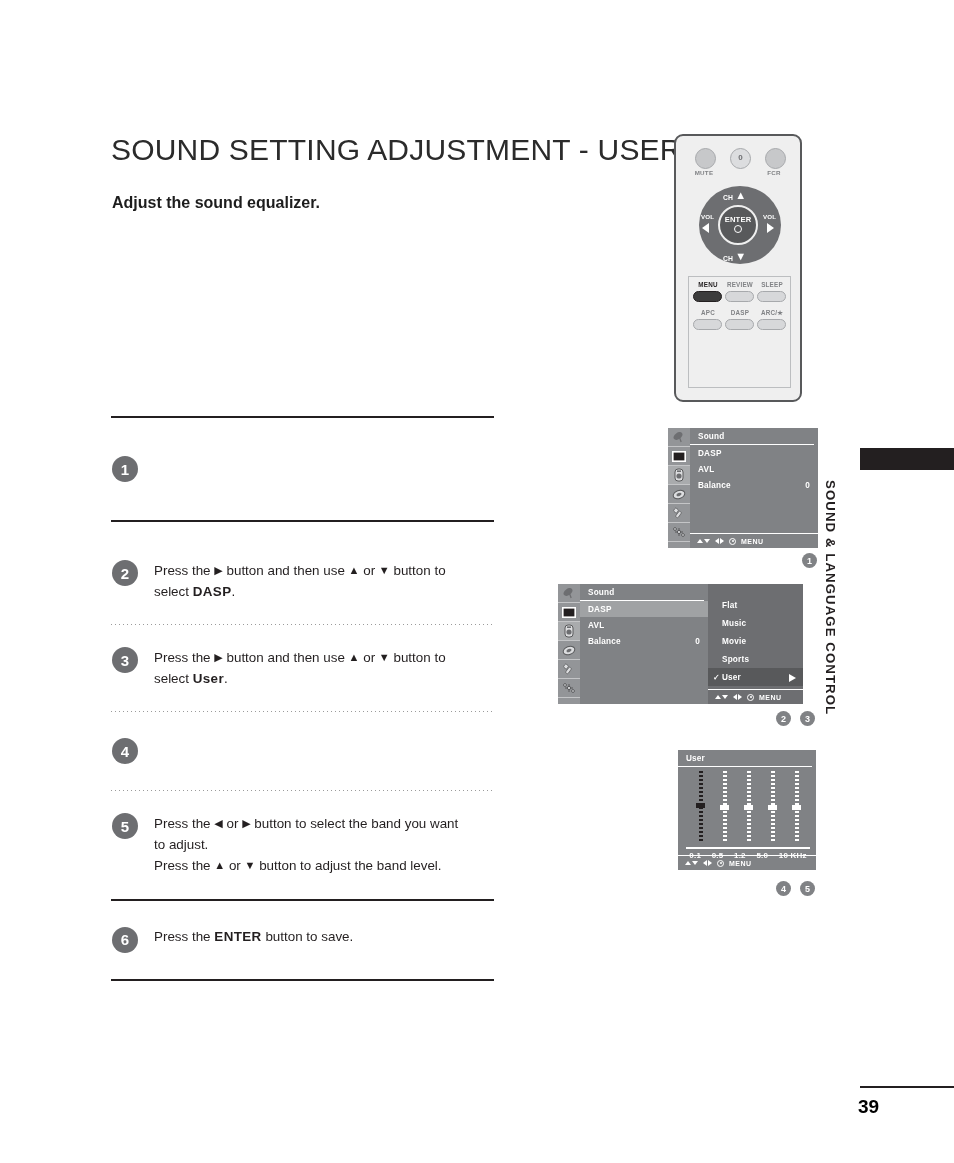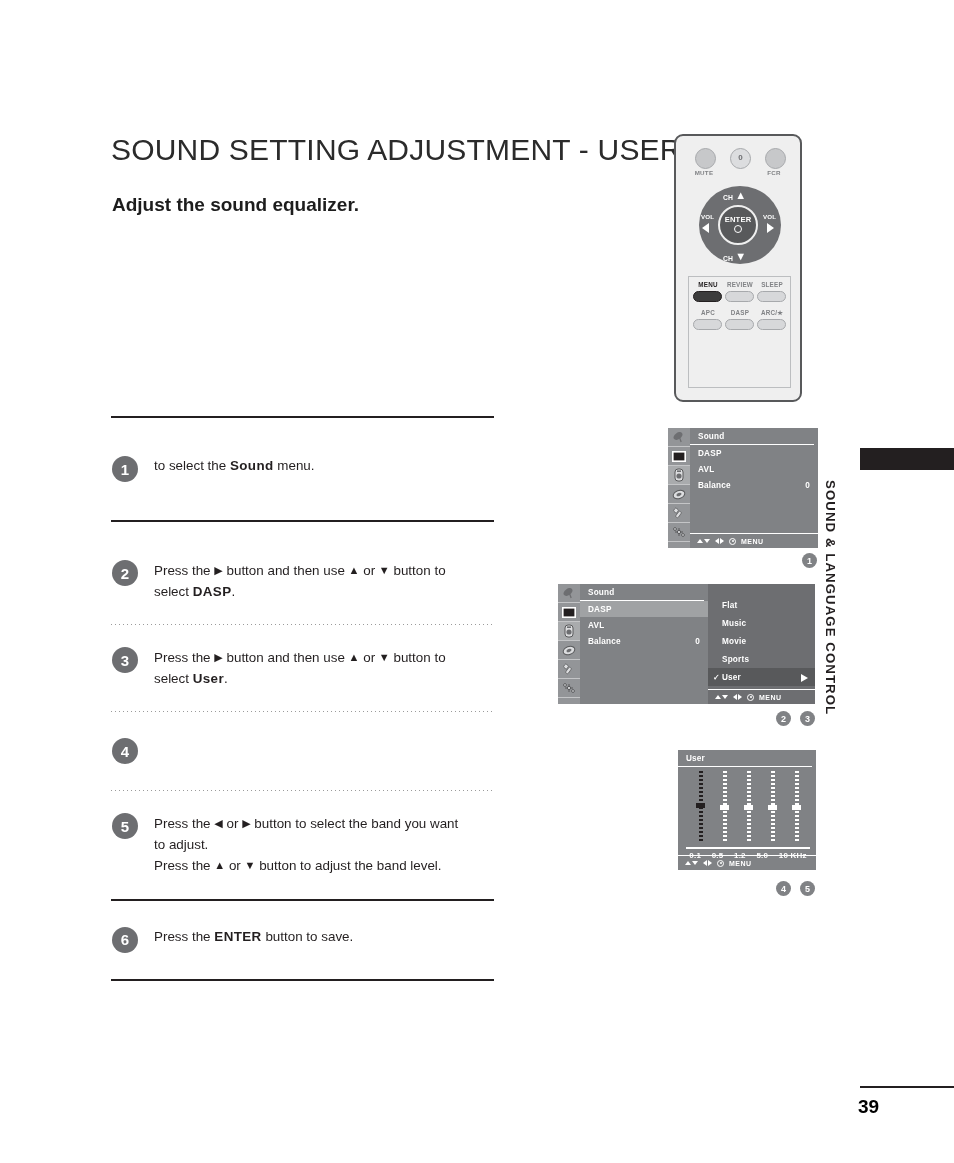--- a/index.html
+++ b/index.html
@@ -15,21 +15,21 @@
 
   
   .title{
     position:absolute;left:111px;top:133px;width:600px;
     font-size:30px;font-weight:400;letter-spacing:.2px;color:#2b2b2b;
     font-family:"Liberation Sans", sans-serif;
     white-space:nowrap;
   }
   .subtitle{
     position:absolute;left:112px;top:194px;
-    font-size:19px;font-weight:bold;color:#1d1d1d;
+    font-size:16px;font-weight:bold;color:#1d1d1d;
   }
 
   
   .steps{position:absolute;left:111px;top:416px;width:383px;}
   .rule-solid{height:2px;background:#231f20;width:383px;}
   .rule-dotted{height:1px;width:383px;
     background-image:repeating-linear-gradient(to right,#9b9b9b 0 1px,transparent 1px 4px);
   }
   .step{position:relative;display:flex;align-items:flex-start;}
   .step-num{
@@ -155,21 +155,21 @@
     width:7px;height:7px;border-radius:50%;border:1px solid #fff;box-sizing:border-box;
     display:inline-block;position:relative;
   }
   .ringdot::after{content:"";position:absolute;left:1.5px;top:1.5px;width:2px;height:2px;border-radius:50%;background:#fff;}
 
   
   #osd1{left:668px;top:428px;width:150px;height:120px;}
   
   #osd2{left:558px;top:584px;width:150px;height:120px;}
   #osd2sub{
-    position:absolute;left:708px;top:584px;width:107px;height:120px;
+    position:absolute;left:708px;top:584px;width:95px;height:120px;
     background:#6d6e71;box-sizing:border-box;
   }
   .sub-item{
     color:#fff;font-size:8.2px;font-weight:bold;padding:5px 6px 4px 14px;
     position:relative;letter-spacing:.2px;
   }
   .sub-item.hl{background:#58595b;}
   .sub-check{position:absolute;left:5px;top:5px;font-size:8px;}
   .sub-arrow{position:absolute;right:7px;top:6px;width:0;height:0;
     border-top:4px solid transparent;border-bottom:4px solid transparent;border-left:7px solid #fff;}
@@ -273,21 +273,20 @@
     </div>
   </div>
 
   <div class="steps">
     <div class="rule-solid"></div>
     <div class="sp-a"></div>
 
     <div class="step">
       <div class="step-num">1</div>
       <div class="step-body">
-          <span class="ln"><span>to select the </span><span class="kb">Sound</span><span> menu.</span></span>
         </div>
     </div>
 
     <div class="sp-a"></div>
     <div class="rule-solid"></div>
     <div class="sp-a"></div>
 
     <div class="step">
       <div class="step-num">2</div>
       <div class="step-body">

